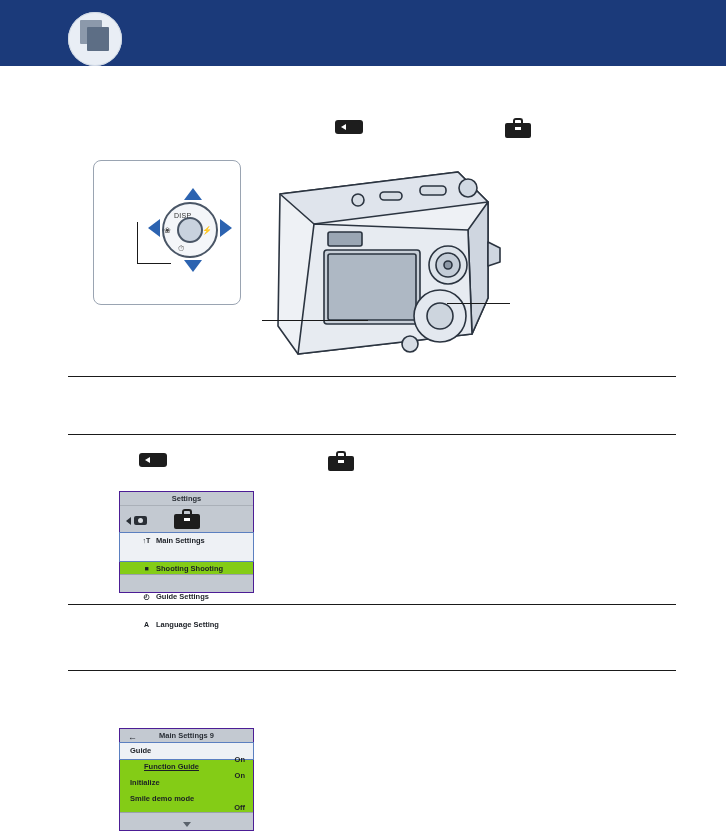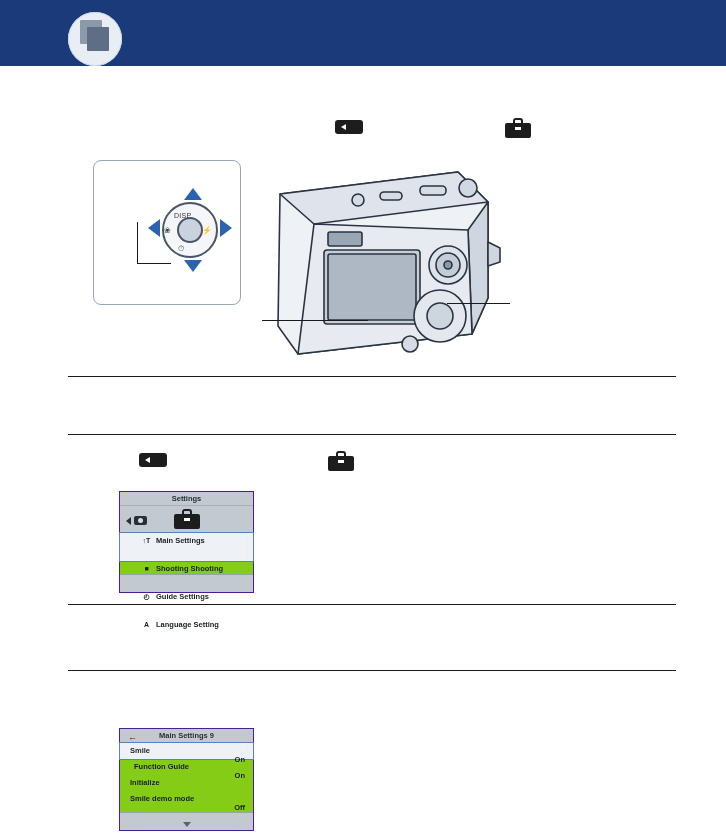--- a/index.html
+++ b/index.html
@@ -467,25 +467,25 @@
   <div class="lcd-footer"></div>
 </div>
 
 <div class="lcd" id="main-settings-screen" style="left:99px; top:728px; width:135px; height:103px;">
   <div class="lcd-title-row">
     <span class="back-arrow">←</span>
     <div class="lcd-title">Main Settings 9</div>
   </div>
 
   <div class="lcd-row sel" style="height:16px;">
-    <span class="lbl" style="left:10px;">Smile</span>
+    <span class="lbl" style="left:10px;">Guide</span>
     <span class="val">On</span>
   </div>
   <div class="lcd-row" style="height:16px;">
-    <span class="lbl" style="left:14px;">Function Guide</span>
+    <span class="lbl" style="left:24px;text-decoration:underline;">Function Guide</span>
     <span class="val">On</span>
   </div>
   <div class="lcd-row" style="height:16px;">
     <span class="lbl" style="left:10px;">Initialize</span>
     <span class="val"></span>
   </div>
   <div class="lcd-row" style="height:16px;">
     <span class="lbl" style="left:10px;">Smile demo mode</span>
     <span class="val">Off</span>
   </div>

